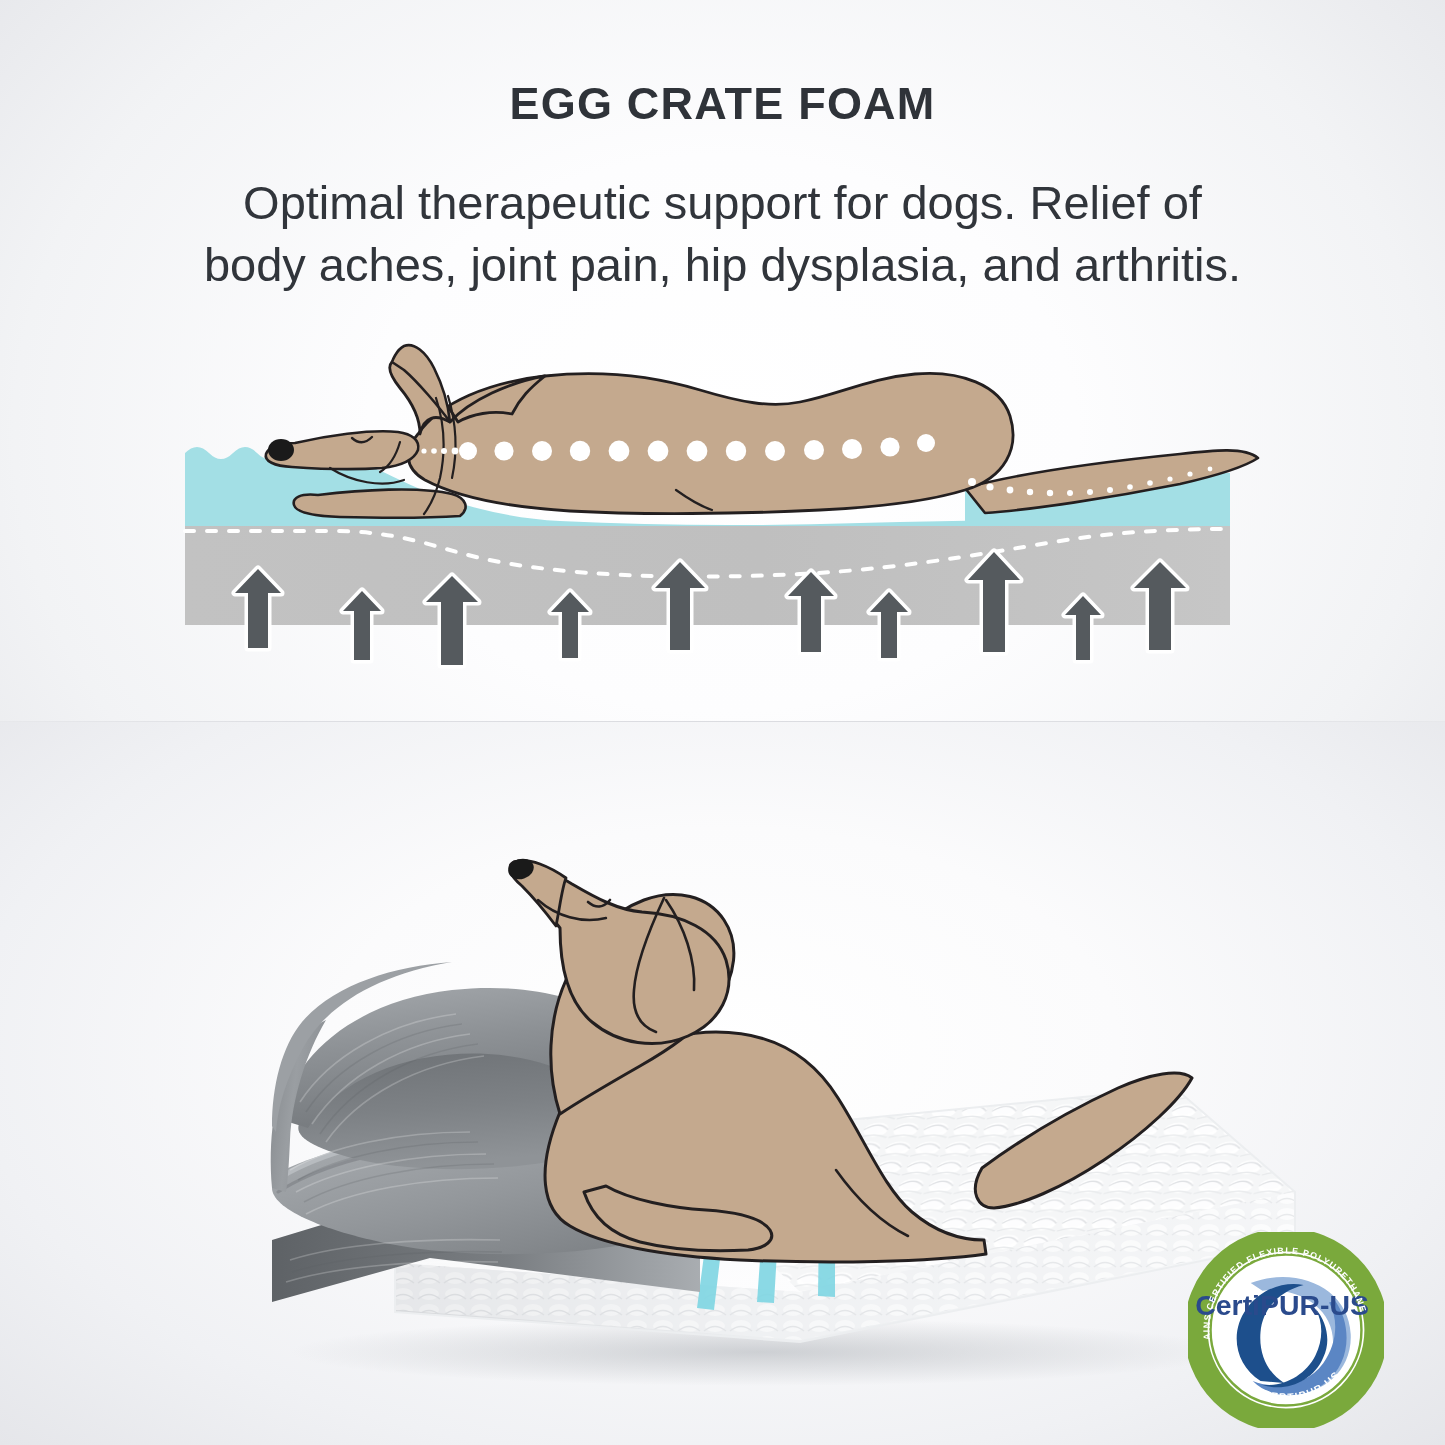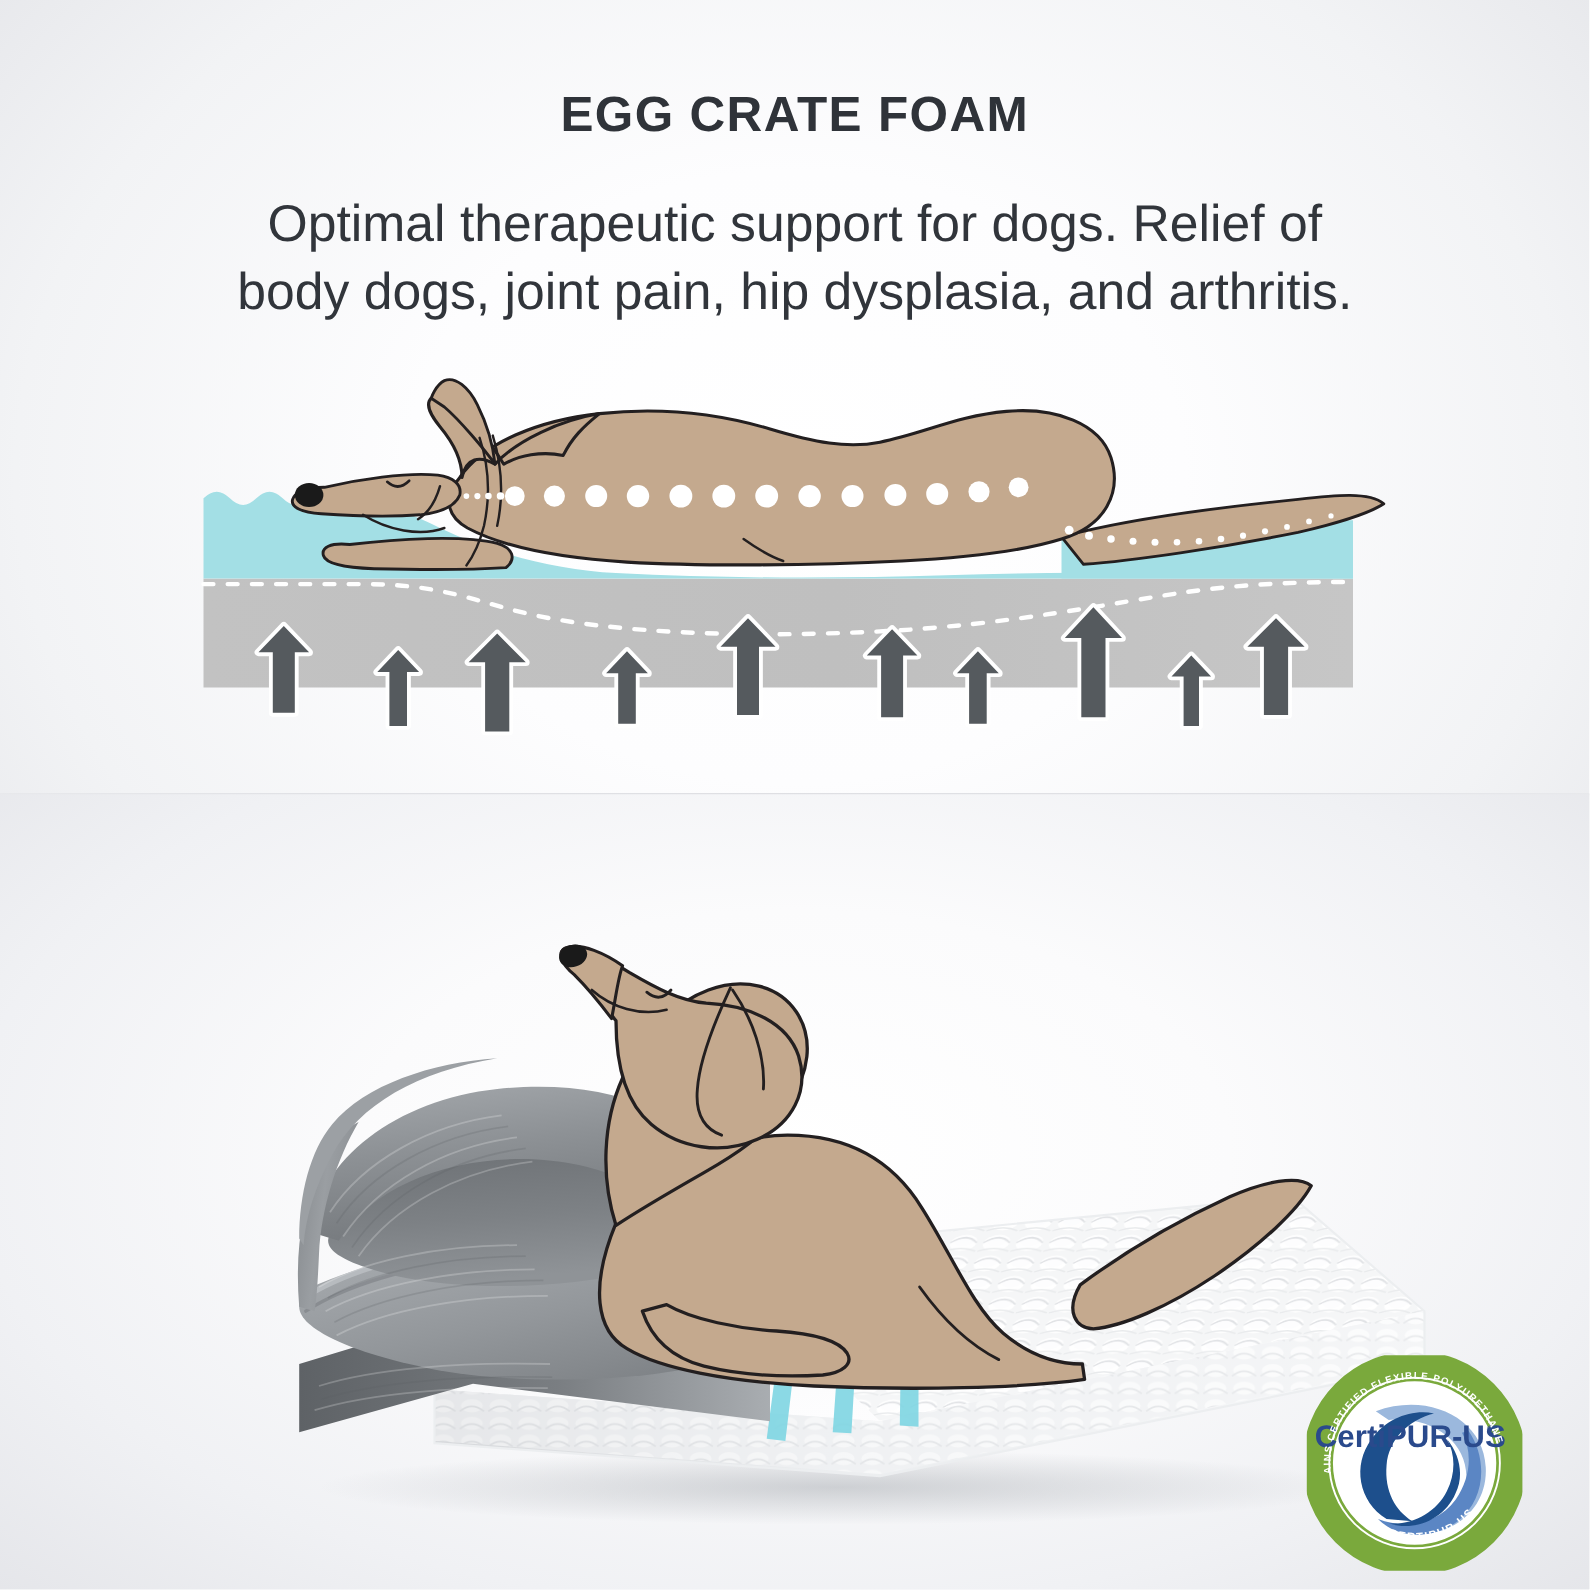--- a/index.html
+++ b/index.html
@@ -42,21 +42,21 @@
 <body>
 
 <div class="canvas">
 
   <div class="panel1">
 
     <div class="title" id="t1">EGG CRATE FOAM</div>
 
     <div class="subtitle">
       <span class="sub-l">Optimal therapeutic support for dogs. Relief of</span>
-      <span class="sub-l">body dogs, joint pain, hip dysplasia, and arthritis.</span>
+      <span class="sub-l">body aches, joint pain, hip dysplasia, and arthritis.</span>
     </div>
 
     <svg class="ill1" width="1445" height="340" viewBox="0 0 1445 340">
       <defs>
         <linearGradient id="grayFade" x1="0" y1="0" x2="1" y2="0">
           <stop offset="0" stop-color="#c2c2c2"></stop>
           <stop offset="0.55" stop-color="#bfbfbf"></stop>
           <stop offset="1" stop-color="#c6c6c6"></stop>
         </linearGradient>
         <clipPath id="baseClip">

